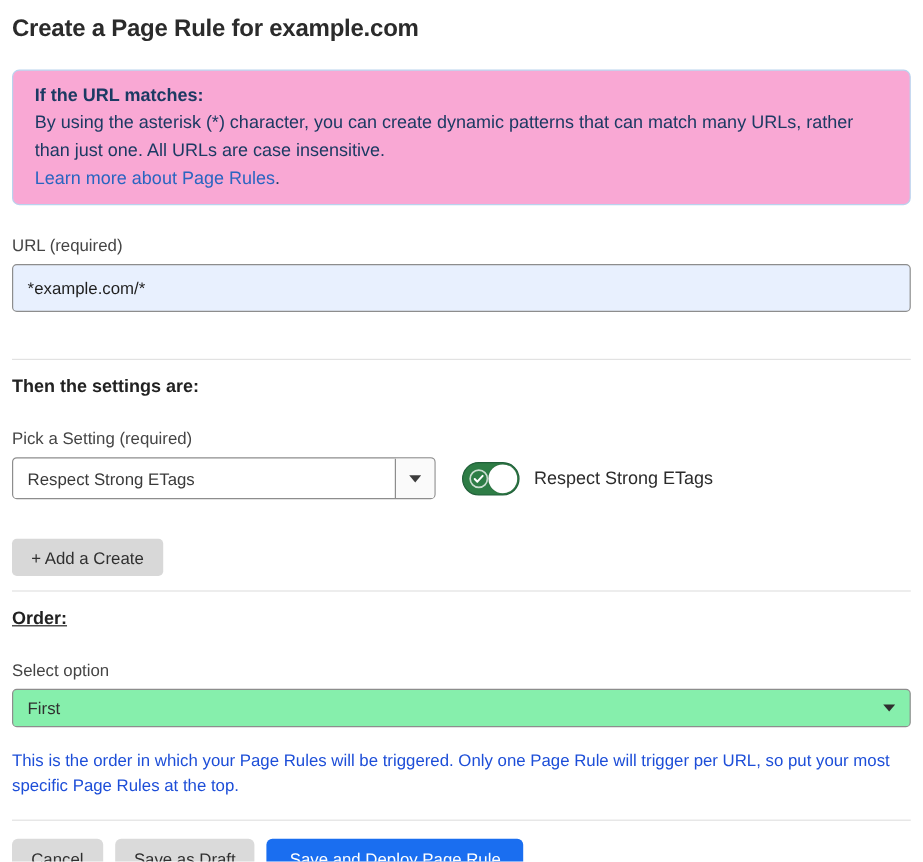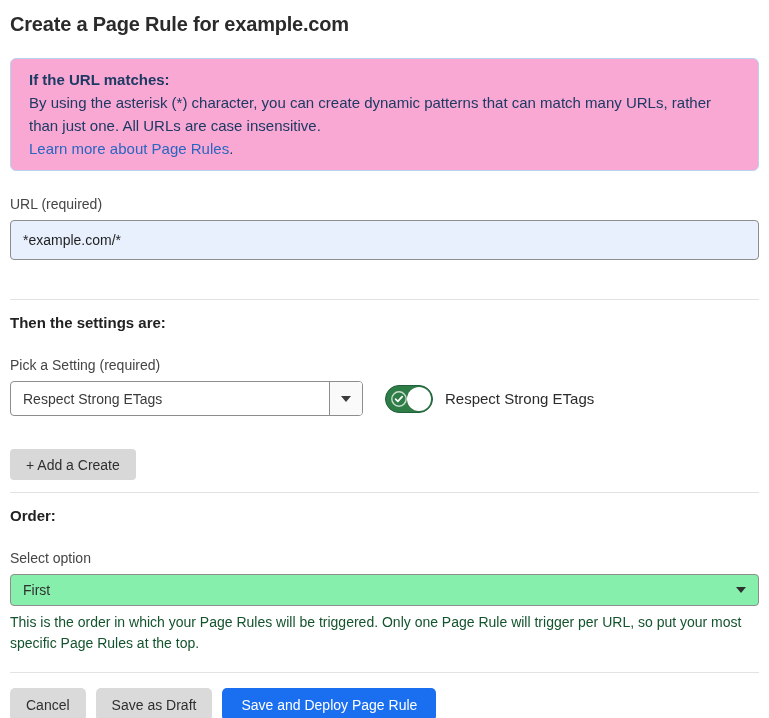--- a/index.html
+++ b/index.html
@@ -69,21 +69,21 @@
   .divider-2 { margin-top: 12px; }
   .divider-3 { margin-top: 18px; }
 
   .section-heading {
     font-size: 15px;
     font-weight: 700;
     color: #222222;
     line-height: 18px;
   }
   .settings-heading { margin-top: 14px; }
-  .order-heading   { margin-top: 14px; }
+  .order-heading   { margin-top: 14px; text-decoration: underline; }
 
   .setting-row {
     margin-top: 8px;
     display: flex;
     align-items: center;
   }
   .setting-select {
     width: 353px;
     height: 35px;
     border: 1px solid #8d8d8d;
@@ -174,24 +174,24 @@
     align-items: center;
     justify-content: space-between;
     padding: 0 12px;
     font-size: 14px;
     color: #2f2f2f;
     cursor: pointer;
   }
   .order-select .caret-down { border-top-color: #2f2f2f; }
 
   .help-text {
-    margin-top: 6px;
+    margin-top: 17px;
     font-size: 14px;
     line-height: 21px;
-    color: #14532d;
+    color: #1d4ed8;
     max-width: 745px;
   }
 
   .actions {
     margin-top: 15px;
     display: flex;
     gap: 10px;
   }
   .btn-primary {
     background: #1a6ef0;

